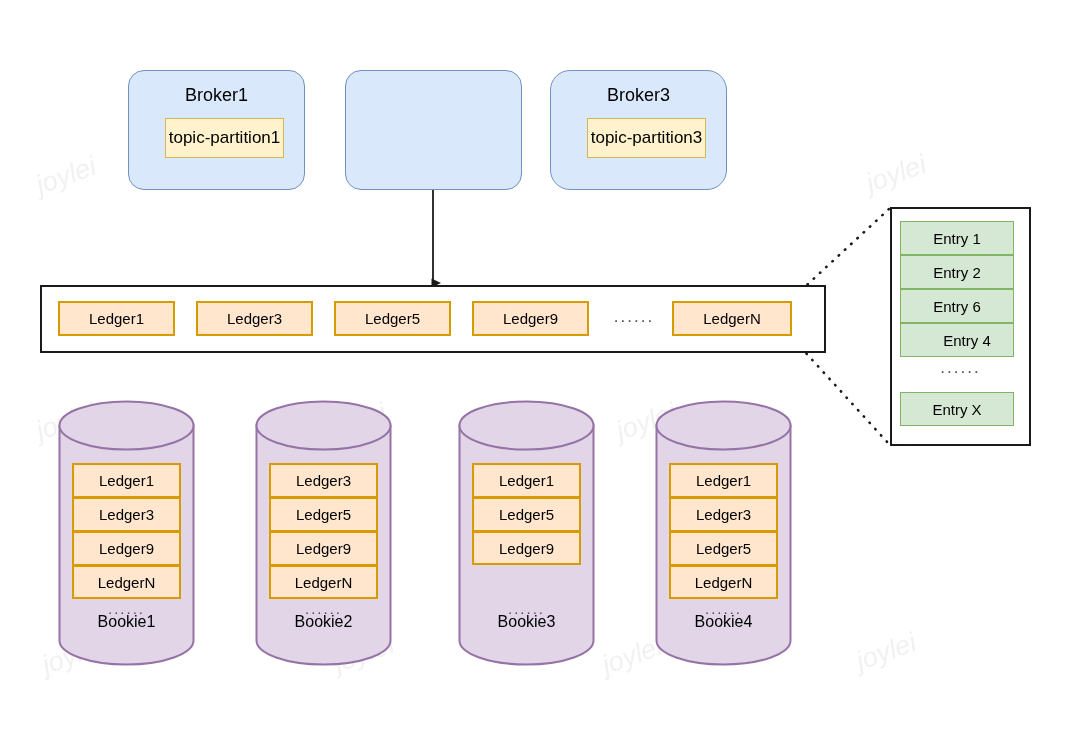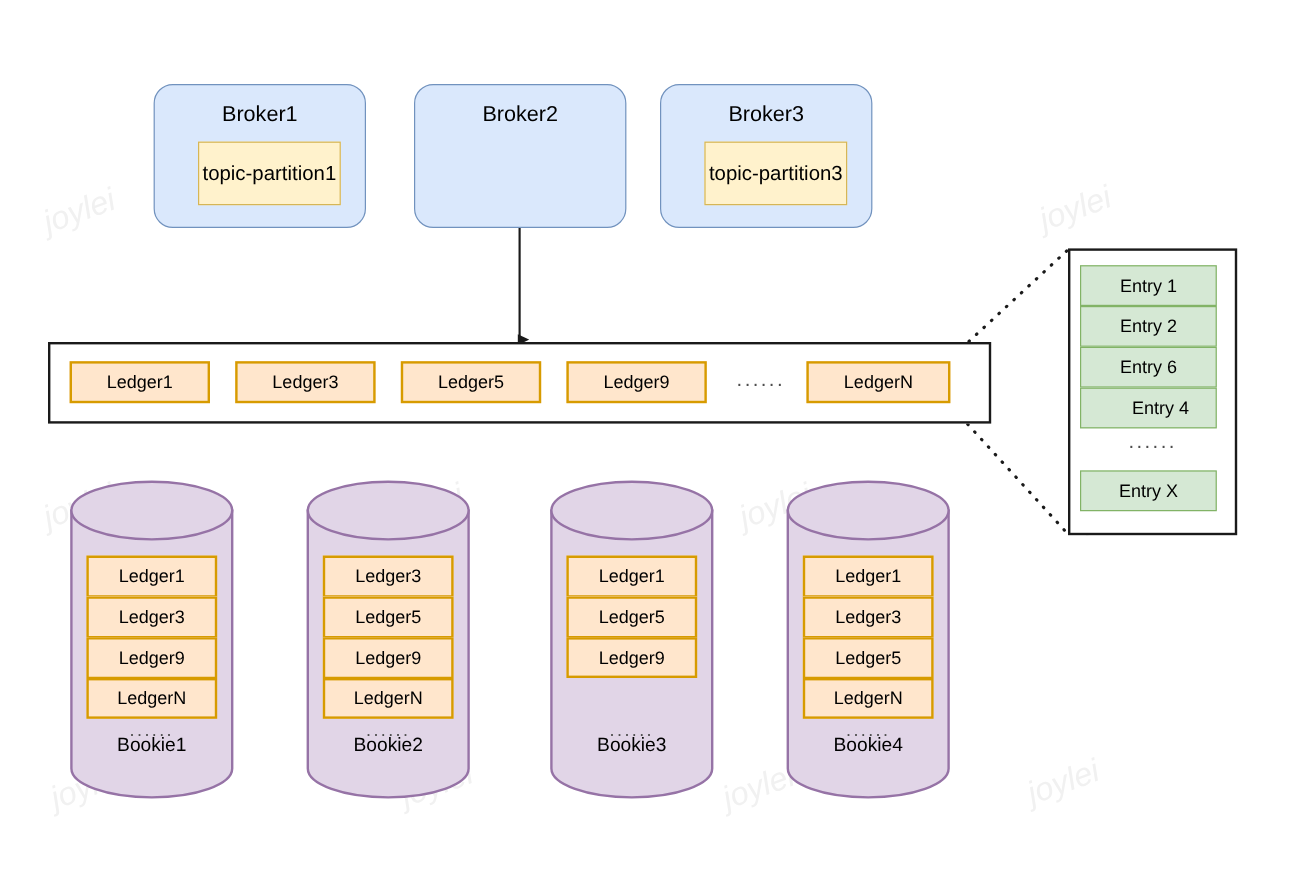--- a/index.html
+++ b/index.html
@@ -53,21 +53,21 @@
     right: 0;
     text-align: center;
     font-size: 18px;
     line-height: 22px;
   }
   .partition {
     position: absolute;
     left: 20px;
     right: 20px;
     top: 47px;
-    height: 53px;
+    height: 40px;
     background: #fff2cc;
     border: 1.8px solid #d6b656;
     box-sizing: border-box;
     display: flex;
     align-items: center;
     justify-content: center;
     font-size: 17px;
     margin-left: 16px;
   }
 
@@ -231,23 +231,22 @@
     <line x1="760" y1="289" x2="800" y2="299" stroke="#1a1a1a" stroke-width="2.6" stroke-linecap="round" stroke-dasharray="0.5 8"></line>
     <line x1="760" y1="349" x2="800" y2="339" stroke="#1a1a1a" stroke-width="2.6" stroke-linecap="round" stroke-dasharray="0.5 8"></line>
   </svg>
 
   <div id="brokers">
       <div class="broker" style="left: 128px; top: 70px; width: 177px; height: 120px;">
         <div class="broker-title">Broker1</div>
         <div class="partition">topic-partition1</div>
       </div>
       <div class="broker" style="left: 345px; top: 70px; width: 177px; height: 120px;">
-        <div class="broker-title">Broker2</div>
-      </div>
-      <div class="broker" style="left: 550px; top: 70px; width: 177px; height: 120px;">
+      </div>
+      <div class="broker" style="left: 550px; top: 70px; width: 177px; height: 120px; border-radius: 20px;">
         <div class="broker-title">Broker3</div>
         <div class="partition">topic-partition3</div>
       </div>
     </div>
 
   <div id="ledger-strip"></div>
   <div id="ledger-chips">
       <div class="ledger-chip" style="left: 58px; width: 117px;">Ledger1</div>
       <div class="ledger-chip" style="left: 196px; width: 117px;">Ledger3</div>
       <div class="ledger-chip" style="left: 334px; width: 117px;">Ledger5</div>

